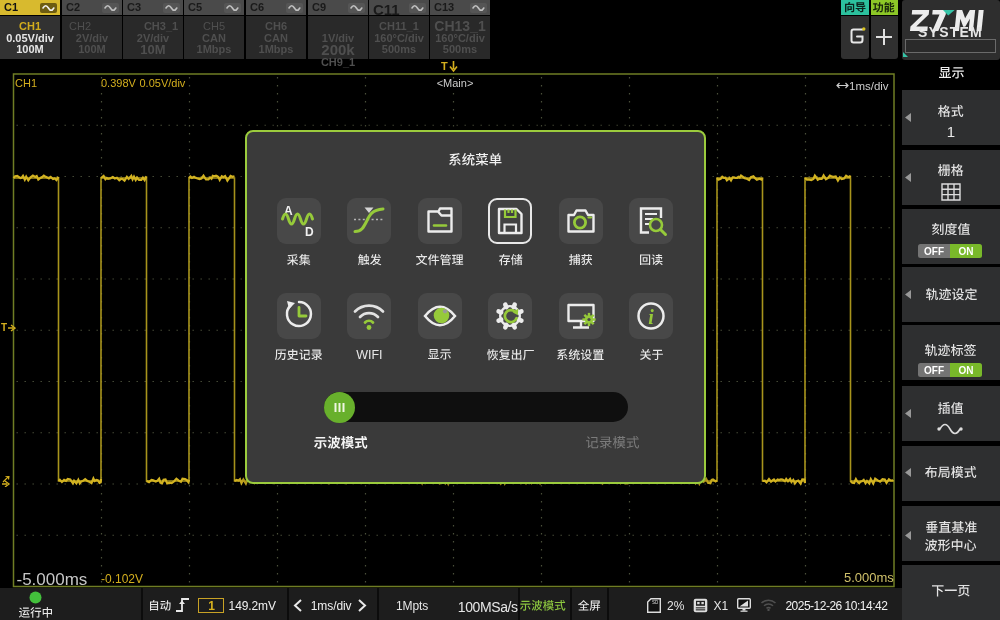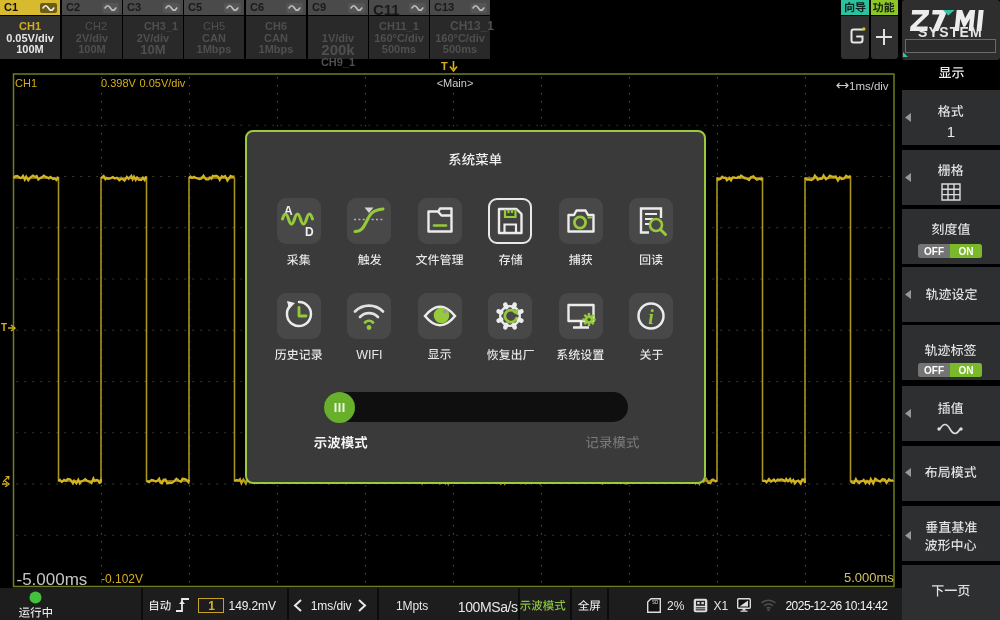--- a/index.html
+++ b/index.html
@@ -15,21 +15,21 @@
 <div style="position:absolute;left:30px;top:25.5px;transform:translate(-50%,-50%);font-size:11px;color:#d2ad1d;white-space:nowrap;font-weight:bold;">CH1</div>
 <div style="position:absolute;left:30px;top:37.5px;transform:translate(-50%,-50%);font-size:11px;color:#e6e6e6;white-space:nowrap;font-weight:bold;">0.05V/div</div>
 <div style="position:absolute;left:30px;top:48.6px;transform:translate(-50%,-50%);font-size:11px;color:#e6e6e6;white-space:nowrap;font-weight:bold;">100M</div>
 <div style="position:absolute;left:62px;top:0px;width:60px;height:15px;background:#4a4a4a;"></div>
 <div style="position:absolute;left:66px;top:1px;font-size:11px;font-weight:bold;color:#1a1a1a;">C2</div>
 <svg style="position:absolute;left:102px;top:2.5px" width="17" height="10">
       <rect x="0" y="0" width="17" height="10" rx="2" fill="#555555"></rect>
       <path d="M3 5 q2.7 -4.6 5.4 0 q2.7 4.6 5.4 0" stroke="#c0c0c0" stroke-width="1.6" fill="none" stroke-linecap="round"></path>
     </svg>
 <div style="position:absolute;left:62px;top:16px;width:60px;height:43px;background:#292929;"></div>
-<div style="position:absolute;left:96px;top:25.5px;transform:translate(-50%,-50%);font-size:11px;color:#4f4f4f;white-space:nowrap;font-weight:normal;">CH2</div>
+<div style="position:absolute;left:80px;top:25.5px;transform:translate(-50%,-50%);font-size:11px;color:#4f4f4f;white-space:nowrap;font-weight:normal;">CH2</div>
 <div style="position:absolute;left:92px;top:37.5px;transform:translate(-50%,-50%);font-size:11px;color:#4f4f4f;white-space:nowrap;font-weight:bold;">2V/div</div>
 <div style="position:absolute;left:92px;top:48.6px;transform:translate(-50%,-50%);font-size:11px;color:#4f4f4f;white-space:nowrap;font-weight:bold;">100M</div>
 <div style="position:absolute;left:123px;top:0px;width:60px;height:15px;background:#4a4a4a;"></div>
 <div style="position:absolute;left:127px;top:1px;font-size:11px;font-weight:bold;color:#1a1a1a;">C3</div>
 <svg style="position:absolute;left:163px;top:2.5px" width="17" height="10">
       <rect x="0" y="0" width="17" height="10" rx="2" fill="#555555"></rect>
       <path d="M3 5 q2.7 -4.6 5.4 0 q2.7 4.6 5.4 0" stroke="#c0c0c0" stroke-width="1.6" fill="none" stroke-linecap="round"></path>
     </svg>
 <div style="position:absolute;left:123px;top:16px;width:60px;height:43px;background:#292929;"></div>
 <div style="position:absolute;left:161px;top:25.5px;transform:translate(-50%,-50%);font-size:11px;color:#4f4f4f;white-space:nowrap;font-weight:bold;">CH3_1</div>
@@ -75,21 +75,21 @@
 <div style="position:absolute;left:399px;top:25.5px;transform:translate(-50%,-50%);font-size:11px;color:#4f4f4f;white-space:nowrap;font-weight:bold;">CH11_1</div>
 <div style="position:absolute;left:399px;top:37.5px;transform:translate(-50%,-50%);font-size:11px;color:#4f4f4f;white-space:nowrap;font-weight:bold;">160°C/div</div>
 <div style="position:absolute;left:399px;top:48.6px;transform:translate(-50%,-50%);font-size:11px;color:#4f4f4f;white-space:nowrap;font-weight:bold;">500ms</div>
 <div style="position:absolute;left:430px;top:0px;width:60px;height:15px;background:#4a4a4a;"></div>
 <div style="position:absolute;left:434px;top:1px;font-size:11px;font-weight:bold;color:#1a1a1a;">C13</div>
 <svg style="position:absolute;left:470px;top:2.5px" width="17" height="10">
       <rect x="0" y="0" width="17" height="10" rx="2" fill="#555555"></rect>
       <path d="M3 5 q2.7 -4.6 5.4 0 q2.7 4.6 5.4 0" stroke="#c0c0c0" stroke-width="1.6" fill="none" stroke-linecap="round"></path>
     </svg>
 <div style="position:absolute;left:430px;top:16px;width:60px;height:43px;background:#292929;"></div>
-<div style="position:absolute;left:472px;top:25.5px;transform:translate(-50%,-50%);font-size:12px;color:#4f4f4f;white-space:nowrap;font-weight:bold;">CH13_1</div>
+<div style="position:absolute;left:460px;top:25.5px;transform:translate(-50%,-50%);font-size:14px;color:#4f4f4f;white-space:nowrap;font-weight:bold;">CH13_1</div>
 <div style="position:absolute;left:460px;top:37.5px;transform:translate(-50%,-50%);font-size:11px;color:#4f4f4f;white-space:nowrap;font-weight:bold;">160°C/div</div>
 <div style="position:absolute;left:460px;top:48.6px;transform:translate(-50%,-50%);font-size:11px;color:#4f4f4f;white-space:nowrap;font-weight:bold;">500ms</div>
 <div style="position:absolute;left:841px;top:0px;width:28px;height:15px;background:#2cc19e;"></div>
 <svg style="position:absolute;left:844.8px;top:2.3px;overflow:visible" width="20.5" height="10.3">
       <g transform="translate(-0.9,9.3)">
         <path d="M4.6 -9.3C4.4 -8.8 4.2 -8.1 4.0 -7.5H0.9V1.0H2.3V-6.2H8.8V-0.6C8.8 -0.4 8.7 -0.3 8.5 -0.3C8.3 -0.3 7.5 -0.3 6.9 -0.3C7.1 0.0 7.3 0.6 7.3 1.0C8.3 1.0 9.0 1.0 9.5 0.8C9.9 0.5 10.1 0.2 10.1 -0.5V-7.5H5.5C5.7 -8.0 6.0 -8.5 6.3 -9.1ZM4.5 -4.0H6.4V-2.5H4.5ZM3.3 -5.1V-0.6H4.5V-1.4H7.7V-5.1Z M13.1 -1.7C13.8 -1.2 14.6 -0.4 15.0 0.1L15.9 -0.8C15.6 -1.2 15.0 -1.7 14.4 -2.2H17.8V-0.4C17.8 -0.2 17.7 -0.2 17.5 -0.2C17.3 -0.2 16.4 -0.2 15.7 -0.2C15.9 0.1 16.1 0.6 16.2 1.0C17.2 1.0 17.9 1.0 18.5 0.8C19.0 0.6 19.2 0.3 19.2 -0.4V-2.2H21.4V-3.4H19.2V-4.0H17.8V-3.4H11.6V-2.2H13.6ZM12.3 -8.4V-5.9C12.3 -4.6 13.0 -4.3 15.1 -4.3C15.7 -4.3 18.5 -4.3 19.0 -4.3C20.6 -4.3 21.1 -4.5 21.3 -5.6C20.9 -5.7 20.4 -5.8 20.0 -6.0C19.9 -5.4 19.7 -5.3 18.9 -5.3C18.2 -5.3 15.7 -5.3 15.1 -5.3C13.9 -5.3 13.7 -5.4 13.7 -5.9V-6.1H20.1V-9.1H12.3ZM13.7 -7.9H18.8V-7.2H13.7Z" fill="#0c221c"></path>
       </g>
     </svg>
 <div style="position:absolute;left:841px;top:16px;width:28px;height:43px;background:#303030;border-radius:0 0 3px 3px;"></div>
 <svg style="position:absolute;left:847px;top:25px" width="20" height="22">

